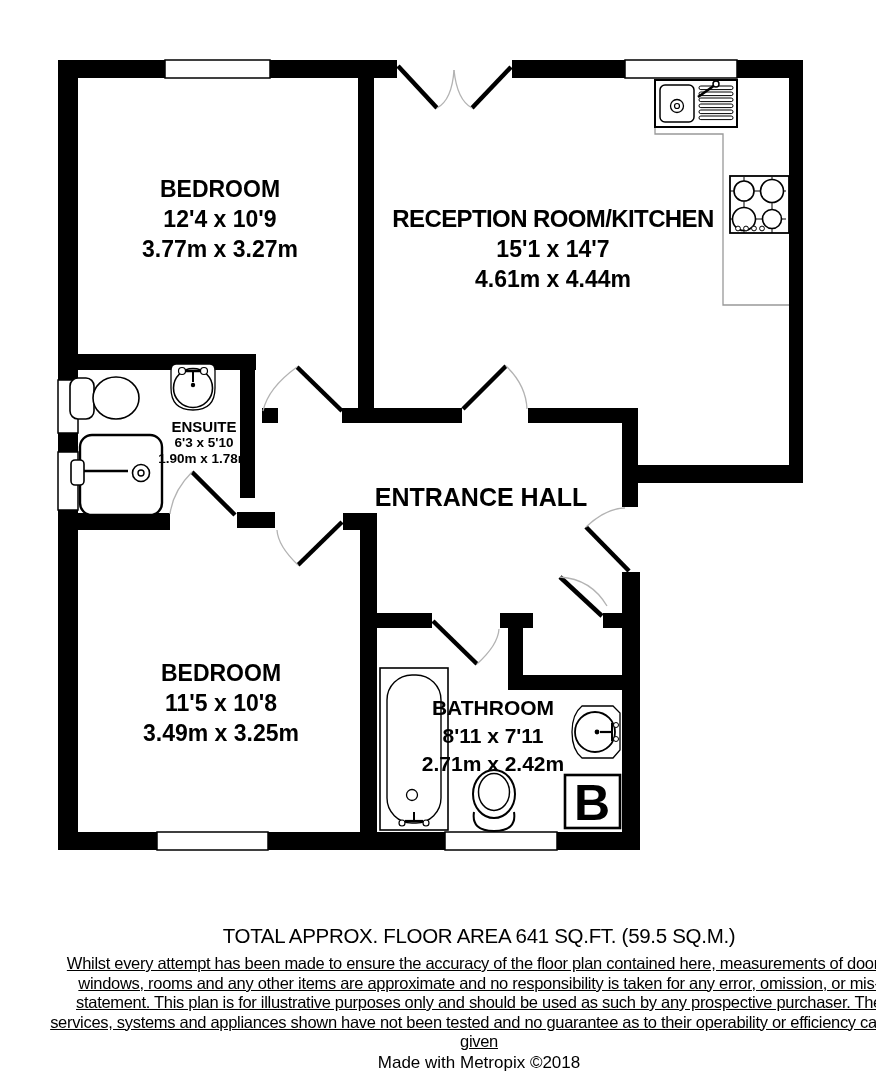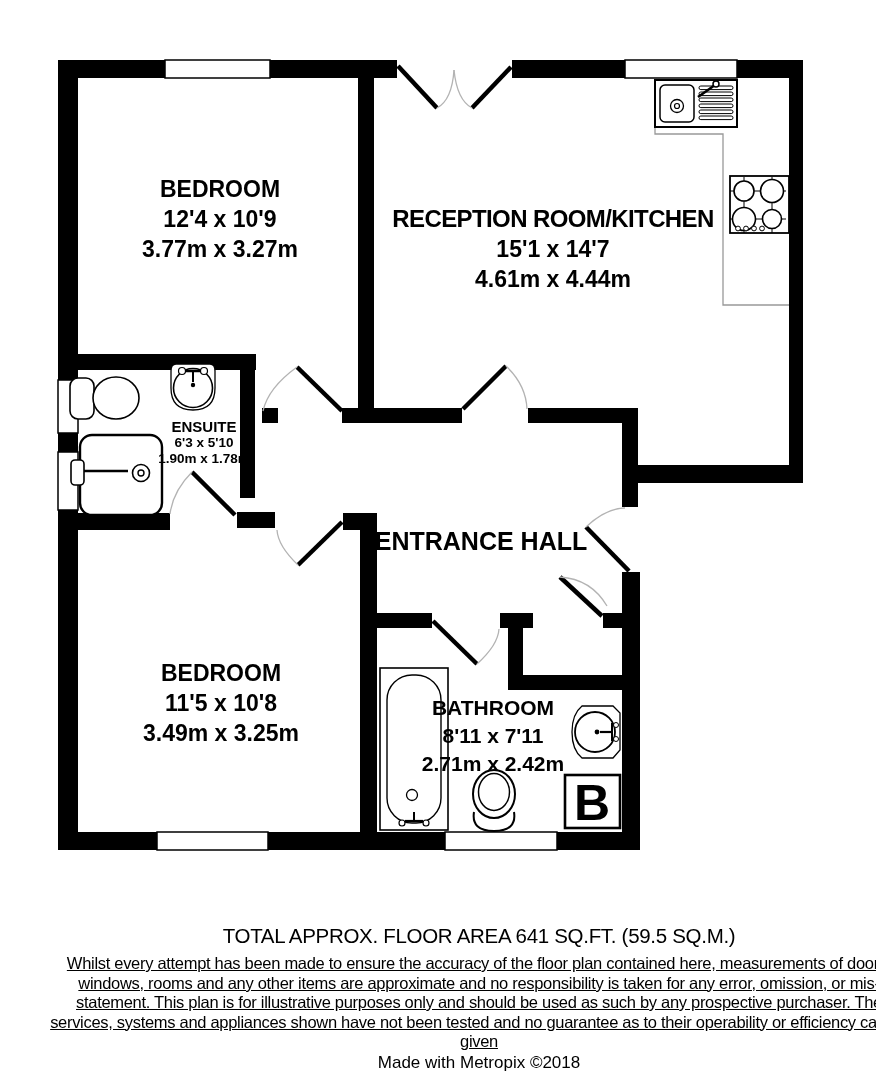--- a/index.html
+++ b/index.html
@@ -10,21 +10,21 @@
               font-weight:bold;white-space:nowrap;line-height:30px;font-size:23px;}
   .room-label .rname{display:block;text-align:center;}
   .room-label .rimp{display:block;}
   .room-label .rmet{display:block;text-align:center;}
   #label-bed1{left:220px;top:219px;}
   #label-reception{left:553px;top:249px;}
   #label-reception .rname{font-size:24px;letter-spacing:-0.6px;}
   #label-ensuite{left:204px;top:443px;line-height:16px;}
   #label-ensuite .rname{font-size:15px;}
   #label-ensuite .rimp,#label-ensuite .rmet{font-size:13.5px;}
-  #label-hall{left:481px;top:497px;font-size:25px;margin-top:44px;}
+  #label-hall{left:481px;top:497px;font-size:25px;}
   #label-bed2{left:221px;top:703px;}
   #label-bathroom{left:493px;top:736px;font-size:21px;line-height:28px;}
   #footer{position:absolute;top:924px;left:0;width:876px;text-align:center;padding-left:41px;}
   #footer .total{font-size:20.5px;letter-spacing:-0.3px;margin:0 0 6px 0;}
   #footer .disclaimer{font-size:16.5px;line-height:19.5px;letter-spacing:-0.3px;
                       margin:0 auto;width:866px;text-decoration:underline;}
   #footer .credit{font-size:17px;margin-top:1px;}
   svg .wall{fill:#000000;stroke:none;}
   svg .win{fill:#ffffff;stroke:#000000;stroke-width:1.5;}
   svg .leaf{stroke:#000000;stroke-width:4.5;fill:none;}

